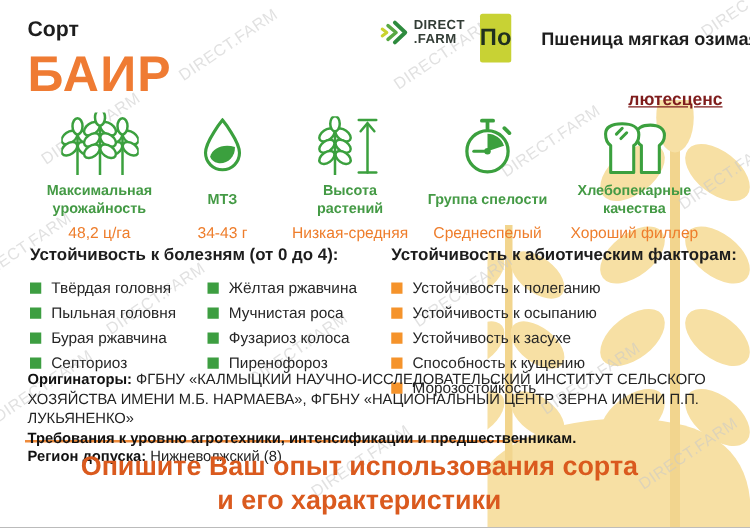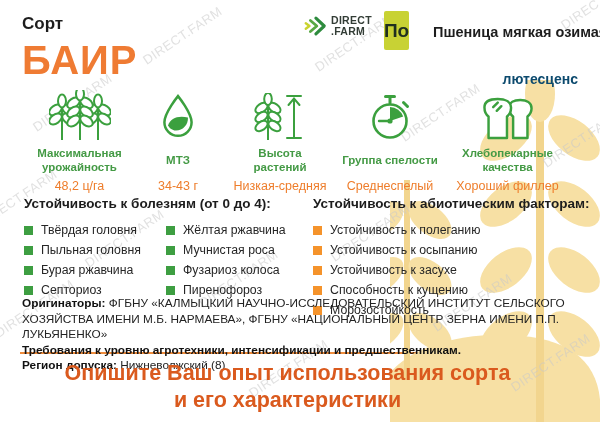--- a/index.html
+++ b/index.html
@@ -21,21 +21,21 @@
   .variety-name{left:20px;top:36px;font-size:40px;font-weight:bold;color:#ef7b33;letter-spacing:1px;margin:2px;}
   .logo{left:303px;top:14px;display:flex;align-items:center;gap:4px;}
   .logo-text{font-size:10.5px;font-weight:bold;color:#333d36;line-height:11px;letter-spacing:.3px;}
   .crop-badge{
     left:384px;top:11px;width:25px;height:39px;background:#c8d234;border-radius:2px;
     display:flex;align-items:center;justify-content:center;
     font-size:19px;font-weight:bold;color:#20301f;
   }
   .crop-name{left:433px;top:24px;font-size:14.5px;font-weight:bold;color:#1d1d1d;white-space:nowrap;}
   .subtype-label{right:22px;top:54px;font-size:13.5px;color:#2a2a2a;font-weight:500;text-align:right;}
-  .subtype-value{right:22px;top:71px;font-size:14px;font-weight:bold;color:#0c4a6e;text-align:right;}
+  .subtype-value{right:22px;top:71px;font-size:14px;font-weight:bold;color:#7f1d1d;text-align:right;text-decoration:underline;}
   
   .metric{position:absolute;top:92px;text-align:center;z-index:3;}
   .m1{left:22px;width:115px;} .m2{left:140px;width:76px;} .m3{left:232px;width:96px;}
   .m4{left:340px;width:100px;} .m5{left:445px;width:125px;}
   .micon{height:48px;display:flex;align-items:flex-end;justify-content:center;}
   .mlabel{height:32px;margin-top:4px;display:flex;flex-direction:column;justify-content:center;
           font-size:11.5px;line-height:14px;font-weight:bold;color:#449a45;}
   .mvalue{margin-top:3px;font-size:12.5px;font-weight:normal;color:#ee7d2b;}
   
   .sec-title{font-size:13.5px;font-weight:bold;color:#1d1d1d;margin:0 0 9px 0;}

